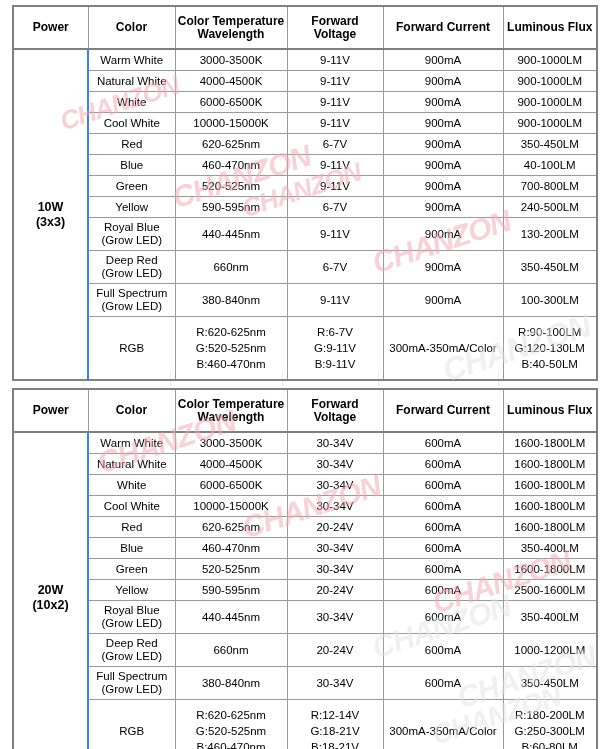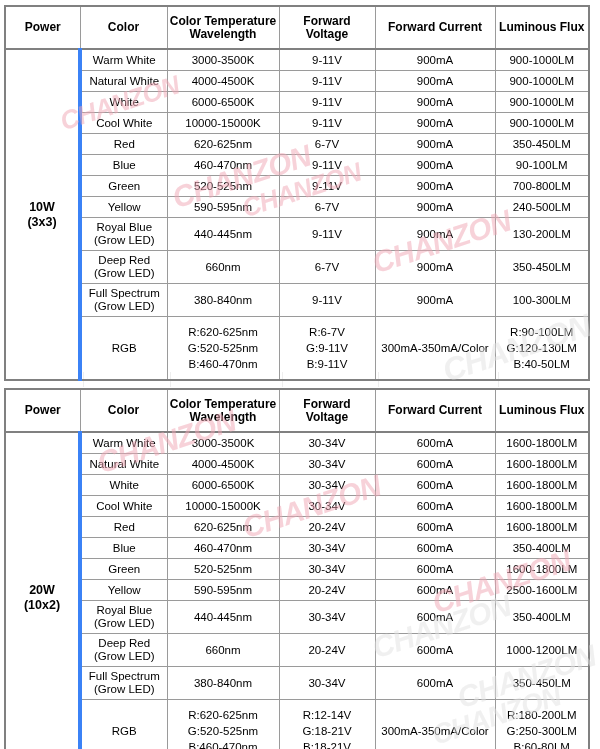--- a/index.html
+++ b/index.html
@@ -41,21 +41,21 @@
     white-space: nowrap;
     transform-origin: center center;
     opacity: 0.5;
   }
   .wm-pink { color: #f0a6b4; }
   .wm-gray { color: #e2e2e2; }
 
   
   .table-block {
     position: absolute;
-    left: 4px;
+    left: 12px;
     width: 584px;
     box-sizing: border-box;
     z-index: 2;
   }
   #table-10w { top: 5px; }
   #table-20w { top: 388px; }
 
   table.spec {
     border-collapse: collapse;
     table-layout: fixed;
@@ -74,21 +74,21 @@
   table.spec th {
     font-weight: bold;
     font-size: 12px;
     height: 41px;
     border-bottom: 2px solid #808080;
   }
   table.spec td.power-cell {
     font-weight: bold;
     font-size: 12.5px;
     line-height: 15px;
-    border-right: 4px solid #3b82f6;
+    border-right: 2px solid #3b82f6;
   }
   table.spec tr.data-row td { height: 20px; }
   table.spec tr.tall-row td { height: 32px; }
   table.spec tr.rgb-row td { height: 62px; line-height: 16px; }
 
   .col-power  { width: 75px; }
   .col-color  { width: 87px; }
   .col-ctw    { width: 112px; }
   .col-fv     { width: 96px; }
   .col-fc     { width: 120px; }
@@ -201,21 +201,21 @@
           <td>620-625nm</td>
           <td>6-7V</td>
           <td>900mA</td>
           <td>350-450LM</td>
         </tr>
         <tr class="data-row">
           <td>Blue</td>
           <td>460-470nm</td>
           <td>9-11V</td>
           <td>900mA</td>
-          <td>90-100LM</td>
+          <td>40-100LM</td>
         </tr>
         <tr class="data-row">
           <td>Green</td>
           <td>520-525nm</td>
           <td>9-11V</td>
           <td>900mA</td>
           <td>700-800LM</td>
         </tr>
         <tr class="data-row">
           <td>Yellow</td>

